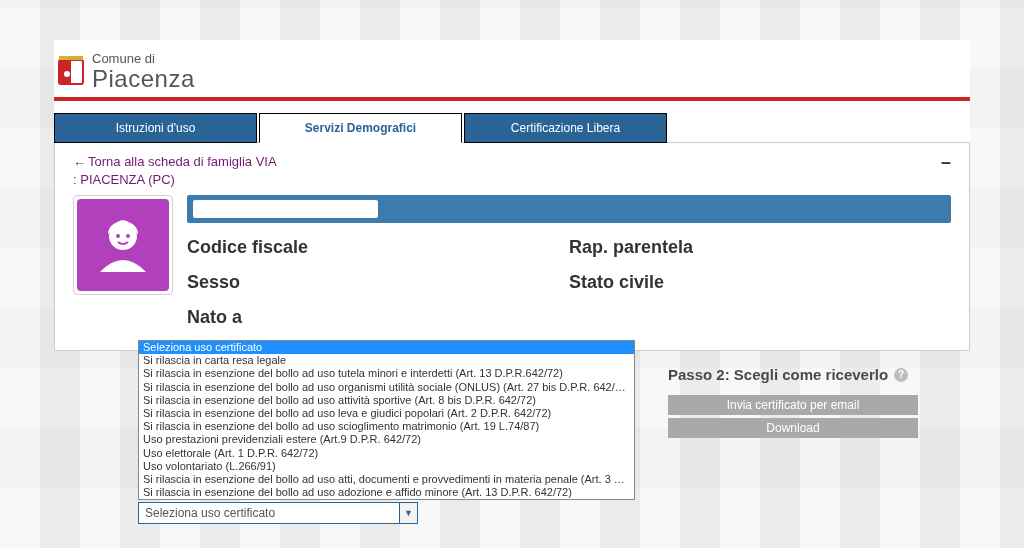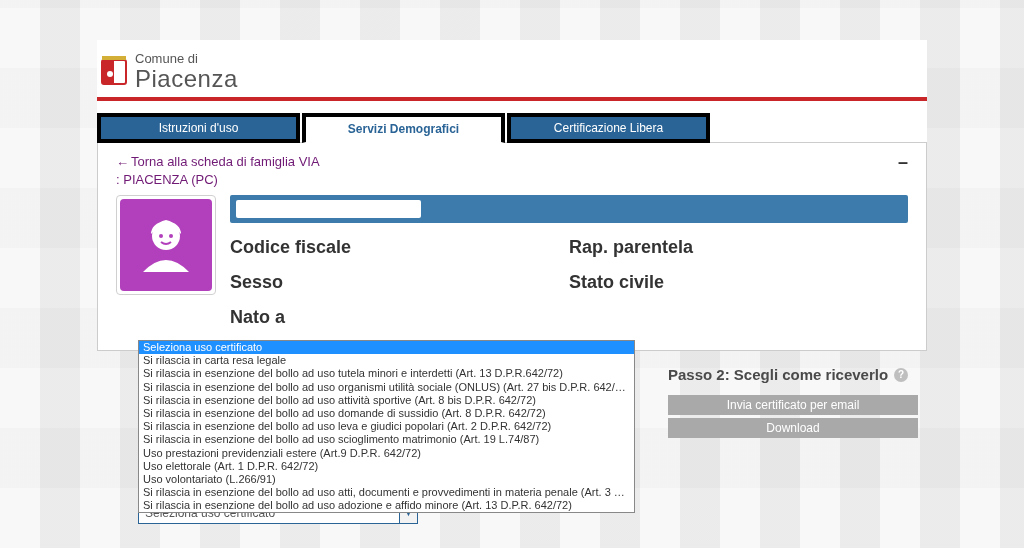--- a/index.html
+++ b/index.html
@@ -8,21 +8,21 @@
     background: #e8e8e8;
     background-image:
       repeating-linear-gradient(90deg, rgba(255,255,255,0.5) 0 40px, rgba(230,230,230,0.5) 40px 80px),
       repeating-linear-gradient(0deg, rgba(255,255,255,0.4) 0 60px, rgba(230,230,230,0.4) 60px 120px);
     width: 1024px;
     height: 548px;
     overflow: hidden;
     position: relative;
   }
   .page-wrap {
-    width: 830px;
+    width: 916px;
     margin: 40px auto 0 auto;
     background: #fff;
   }
   .logo-row {
     display: flex;
     align-items: center;
     padding: 12px 0 6px 0;
     border-bottom: 4px solid #c9262a;
     background: #fff;
   }
@@ -37,21 +37,21 @@
     padding-left: 0;
   }
   .tab {
     width: 203px;
     height: 30px;
     display: flex;
     align-items: center;
     justify-content: center;
     font-size: 12px;
     cursor: pointer;
-    border: 4px solid #000000;
+    border: 1px solid #000000;
   }
   .tab.inactive { background: #2a6496; color: #fff; }
   .tab.active { background: #fff; color: #2a6496; font-weight: 600; border-bottom: 1px solid #fff; }
   .content {
     border: 1px solid #ccc;
     margin-top: -1px;
     padding: 10px 18px 22px 18px;
     background: #fff;
   }
   .top-bar { display: flex; justify-content: space-between; align-items: flex-start; }
@@ -238,21 +238,20 @@
     </div>
   </div>
 </div>
 
 <div class="dropdown-open">
   <div class="opt selected">Seleziona uso certificato</div>
   <div class="opt">Si rilascia in carta resa legale</div>
   <div class="opt">Si rilascia in esenzione del bollo ad uso tutela minori e interdetti (Art. 13 D.P.R.642/72)</div>
   <div class="opt">Si rilascia in esenzione del bollo ad uso organismi utilità sociale (ONLUS) (Art. 27 bis D.P.R. 642/72)</div>
   <div class="opt">Si rilascia in esenzione del bollo ad uso attività sportive (Art. 8 bis D.P.R. 642/72)</div>
-  <div class="opt">Si rilascia in esenzione del bollo ad uso domande di sussidio (Art. 8 D.P.R. 642/72)</div>
   <div class="opt">Si rilascia in esenzione del bollo ad uso leva e giudici popolari (Art. 2 D.P.R. 642/72)</div>
   <div class="opt">Si rilascia in esenzione del bollo ad uso scioglimento matrimonio (Art. 19 L.74/87)</div>
   <div class="opt">Uso prestazioni previdenziali estere (Art.9 D.P.R. 642/72)</div>
   <div class="opt">Uso elettorale (Art. 1 D.P.R. 642/72)</div>
   <div class="opt">Uso volontariato (L.266/91)</div>
   <div class="opt">Si rilascia in esenzione del bollo ad uso atti, documenti e provvedimenti in materia penale (Art. 3 D.P.R. 642/72)</div>
   <div class="opt">Si rilascia in esenzione del bollo ad uso adozione e affido minore (Art. 13 D.P.R. 642/72)</div>
 </div>
 
 <div class="select-closed">

